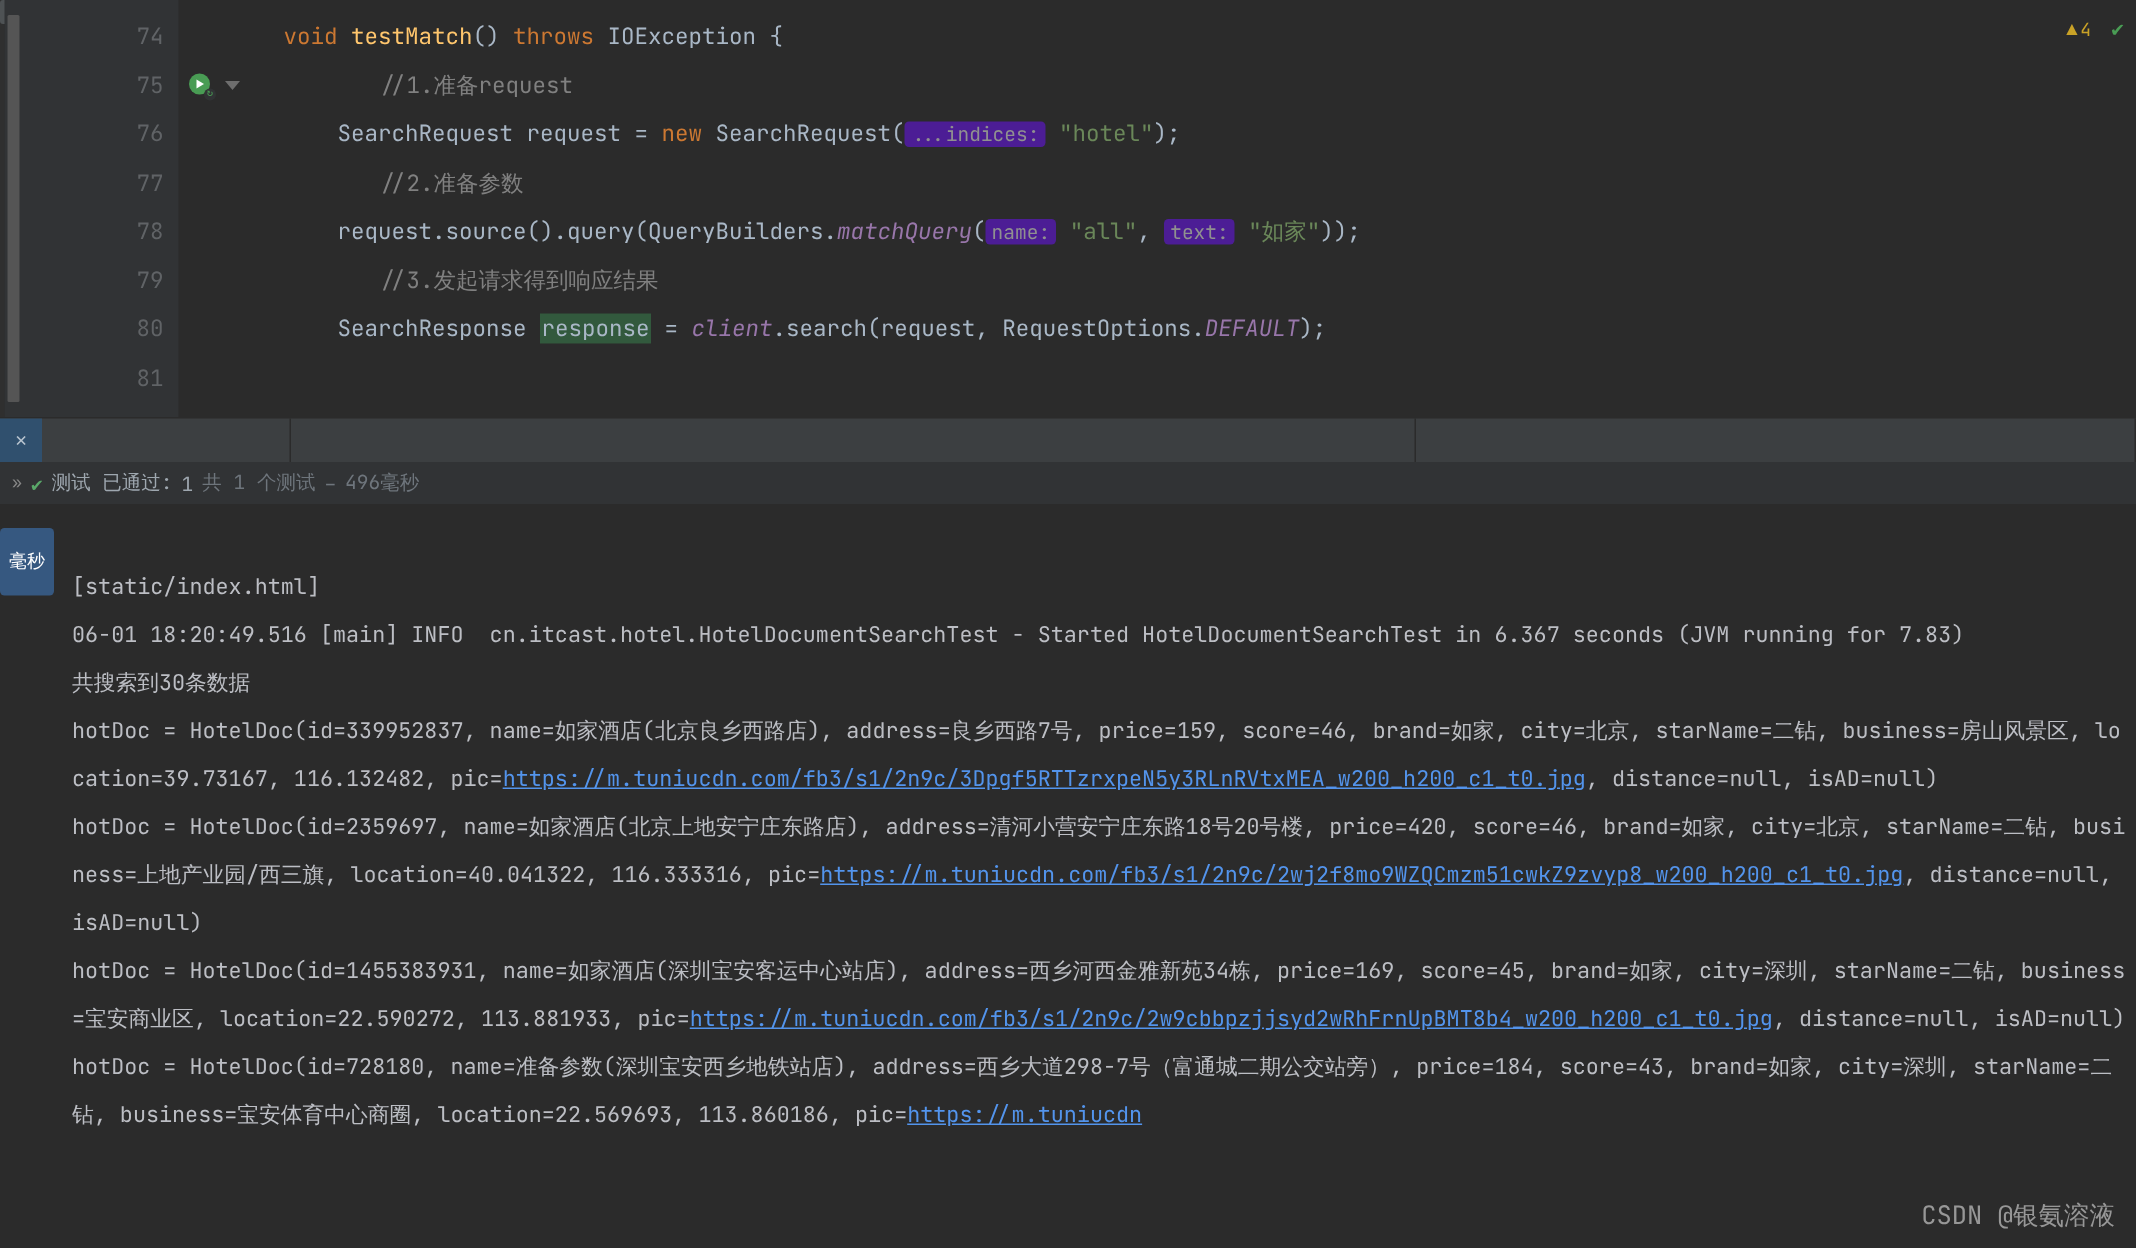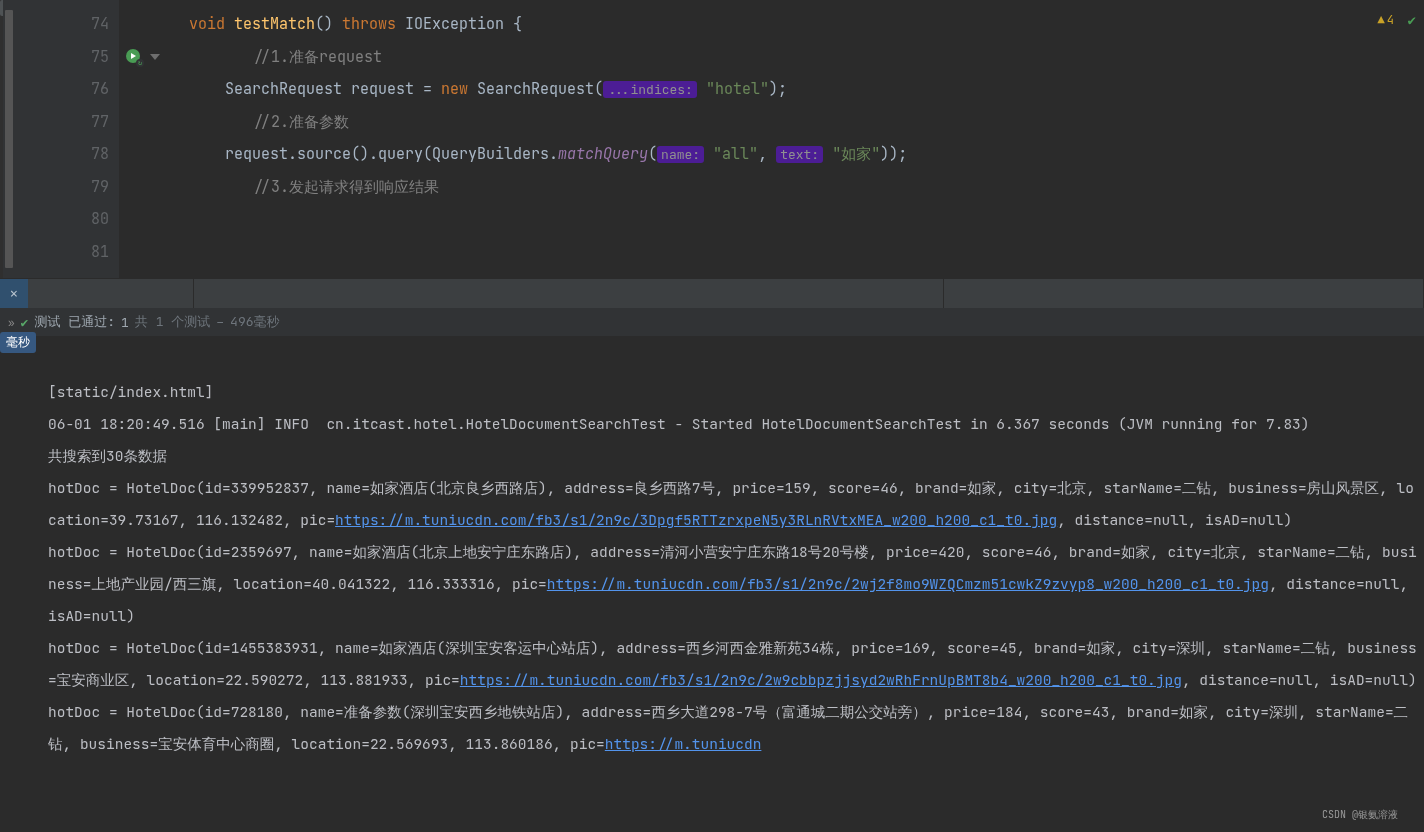--- a/index.html
+++ b/index.html
@@ -178,46 +178,46 @@
       font-size: 13px;
       gap: 6px;
     }
     .chevrons { color: #888; font-size: 11px; }
     .check-green { color: #59a869; font-size: 13px; }
     .test-passed { color: #9ea7af; }
     .test-dim { color: #6e757c; }
     .run-badge {
       position: absolute;
       left: 0;
-      top: 332px;
+      top: 352px;
       background: #365880;
       color: #fff;
       font-size: 12px;
-      padding: 2px 6px;
+      padding: 14px 6px;
       border-radius: 3px;
       z-index: 5;
     }
     .console {
       flex: 1;
       background: #2b2b2b;
       padding: 8px 4px 8px 48px;
       font-size: 14.5px;
       line-height: 32px;
       color: #bcbec4;
       overflow: hidden;
       white-space: pre-wrap;
       word-break: break-all;
     }
     .link { color: #5394ec; text-decoration: underline; }
     .watermark {
       position: absolute;
-      right: 26px;
+      right: 14px;
       bottom: 10px;
       color: #aaa;
-      font-size: 10px;
+      font-size: 17px;
       opacity: 0.85;
     }
     .white-info { color: #bcbec4; }
   </style>
 </head>
 <body>
 
 <div class="editor-area">
   <div class="folder-icon">on</div>
   <div class="left-strip"></div>
@@ -249,20 +249,21 @@
         <span>▲</span>
         <span>4</span>
       </div>
     <div class="ok-mark">✔</div>
     <div class="code-line"><span class="c-kw">void </span><span class="c-fn">testMatch</span><span class="c-txt">() </span><span class="c-kw">throws </span><span class="c-txt">IOException </span><span class="c-txt">{</span></div>
     <div class="code-line">    <span class="c-cmt">//1.准备request</span></div>
     <div class="code-line">    <span class="c-txt">SearchRequest </span><span class="c-txt">request</span><span class="c-txt"> = </span><span class="c-kw">new </span><span class="c-txt">SearchRequest(</span><span class="c-param">...indices:</span><span> </span><span class="c-str">"hotel"</span><span class="c-txt">);</span></div>
     <div class="code-line">    <span class="c-cmt">//2.准备参数</span></div>
     <div class="code-line">    <span class="c-txt">request</span><span class="c-txt">.source().query(QueryBuilders.</span><span class="c-fld">matchQuery</span><span class="c-txt">(</span><span class="c-param">name:</span><span> </span><span class="c-str">"all"</span><span class="c-txt">, </span><span class="c-param">text:</span><span> </span><span class="c-str">"如家"</span><span class="c-txt">));</span></div>
     <div class="code-line">    <span class="c-cmt">//3.发起请求得到响应结果</span></div>
+    <div class="code-line">    <span class="c-txt">SearchResponse </span><span class="c-txt c-hl">response</span><span class="c-txt"> = </span><span class="c-fld">client</span><span class="c-txt">.search(</span><span class="c-txt">request</span><span class="c-txt">, </span><span class="c-txt">RequestOptions.</span><span class="c-fld c-static">DEFAULT</span><span class="c-txt">);</span></div>
   </div>
 </div>
 
 <div class="status-strip">
   <div class="ss-close">✕</div>
   <div class="ss-seg ss-seg1"></div>
   <div class="ss-seg ss-seg2"></div>
   <div class="ss-seg ss-seg3"></div>
 </div>
 

